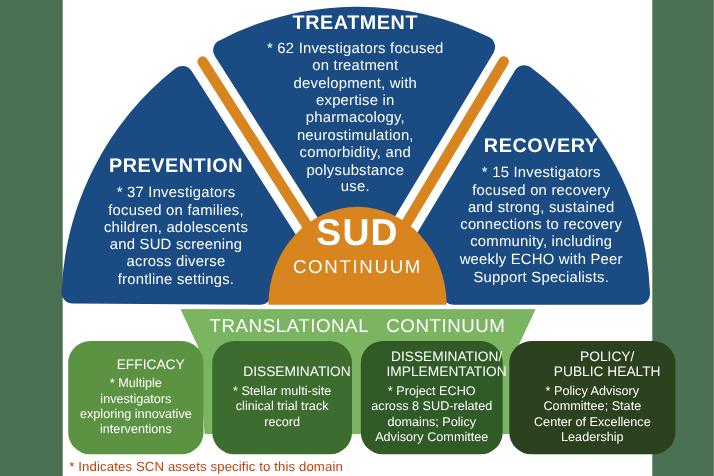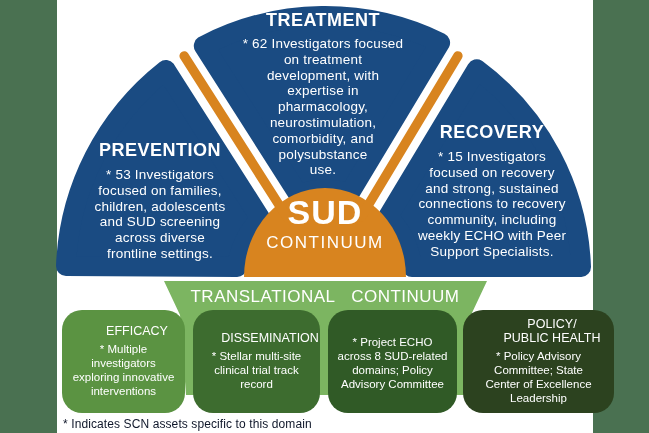--- a/index.html
+++ b/index.html
@@ -45,21 +45,21 @@
     color:#ffffff;text-align:center;display:flex;flex-direction:column;
     justify-content:center;align-items:center;box-sizing:border-box;padding:4px 6px;}
   .box-title{font-size:12.5px;font-weight:500;line-height:14px;white-space:pre-line;padding-left:27px;}
   .box-body{font-size:11.5px;line-height:13.8px;margin-top:5px;white-space:pre-line;}
   .box.b0{left:62px;width:123px;background:#5B9342;}
   .box.b1{left:193px;width:127px;background:#3D6C2F;}
   .box.b2{left:328px;width:129px;background:#305A26;}
   .box.b3{left:463px;width:151px;background:#2C421F;}
 
   
-  .footnote{position:absolute;left:63px;top:417px;z-index:4;color:#0f172a;
+  .footnote{position:absolute;left:63px;top:417px;z-index:4;color:#c2410c;
     font-size:12px;letter-spacing:.1px;}
 </style>
 </head>
 <body>
 
 <div class="stage">
 
   <div class="side-band left"></div>
   <div class="side-band right"></div>
 
@@ -70,21 +70,21 @@
     <path d="M 388.1 216.6 L 476.7 69.3 A 258 258 0 0 1 581 267 L 412 267 A 88 88 0 0 0 388.1 216.6 Z" fill="#1A4B82" stroke="#1A4B82" stroke-width="20" stroke-linejoin="round"></path>
 
     <path d="M 244 277 A 81 89 0 0 1 406 277 Z" fill="#D8841F"></path>
 
     <line x1="287.4" y1="218" x2="184.2" y2="56" stroke="#D8841F" stroke-width="9.5" stroke-linecap="round"></line>
     <line x1="361.1" y1="217" x2="457.9" y2="55.9" stroke="#D8841F" stroke-width="9.5" stroke-linecap="round"></line>
   </svg>
 
   <div class="seg prevention">
     <div class="seg-title">PREVENTION</div>
-    <div class="seg-body">* 53 Investigators
+    <div class="seg-body">* 37 Investigators
 focused on families,
 children, adolescents
 and SUD screening
 across diverse
 frontline settings.</div>
   </div>
 
   <div class="seg treatment">
     <div class="seg-title">TREATMENT</div>
     <div class="seg-body">* 62 Investigators focused
@@ -127,20 +127,22 @@
   </div>
 
   <div class="box b1">
     <div class="box-title">DISSEMINATION</div>
     <div class="box-body">* Stellar multi-site
 clinical trial track
 record</div>
   </div>
 
   <div class="box b2">
+    <div class="box-title">DISSEMINATION/
+IMPLEMENTATION</div>
     <div class="box-body">* Project ECHO
 across 8 SUD-related
 domains; Policy
 Advisory Committee</div>
   </div>
 
   <div class="box b3">
     <div class="box-title">POLICY/
 PUBLIC HEALTH</div>
     <div class="box-body">* Policy Advisory

